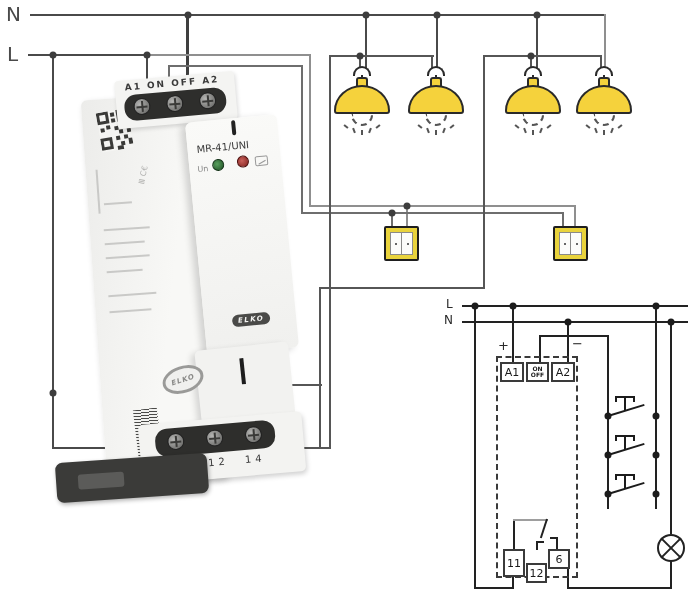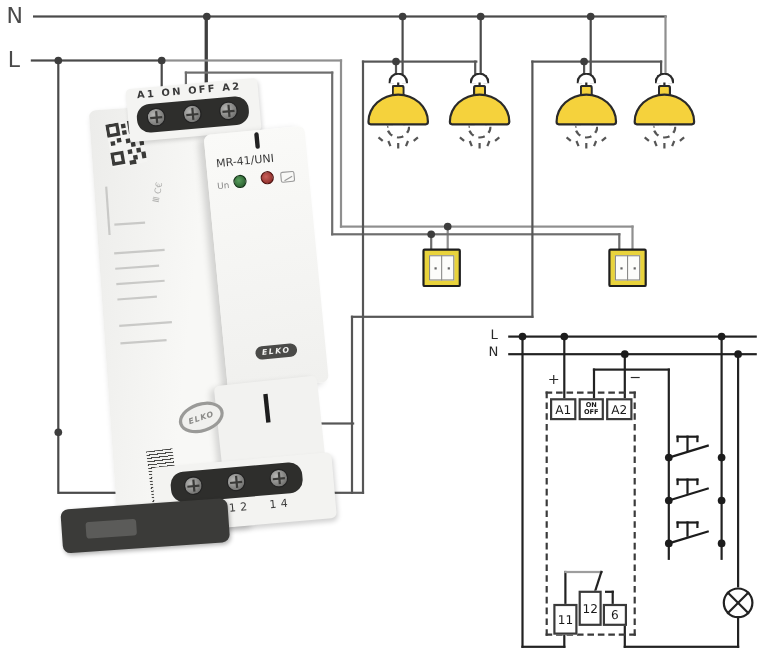--- a/index.html
+++ b/index.html
@@ -315,21 +315,21 @@
   <i style="position:absolute;left:513px;top:519px;width:35px;height:2px;background:#9e9e9e"></i>
   <i class="sl" style="left:546px;top:519px;width:2px;height:20px;transform:rotate(18deg);transform-origin:top center"></i>
   <i class="sl" style="left:536px;top:541px;width:2px;height:9px"></i>
   <i class="sl" style="left:536px;top:541px;width:8px;height:2px"></i>
   <i class="sl" style="left:556px;top:537px;width:2px;height:13px"></i>
   <i class="sl" style="left:550px;top:537px;width:8px;height:2px"></i>
 
   <div class="tbox" style="left:503px;top:549px;width:22px;height:28px">
       <span>11</span>
     </div>
-  <div class="tbox" style="left:526px;top:537px;width:21px;height:32px">
+  <div class="tbox" style="left:526px;top:563px;width:21px;height:20px">
       <span>12</span>
     </div>
   <div class="tbox" style="left:548px;top:549px;width:22px;height:20px">
       <span>6</span>
     </div>
 
   <div class="pbtn" style="left:607px;top:396px">
     <i class="diag"></i>
       <i class="cap"></i>
     <i class="t1"></i>

